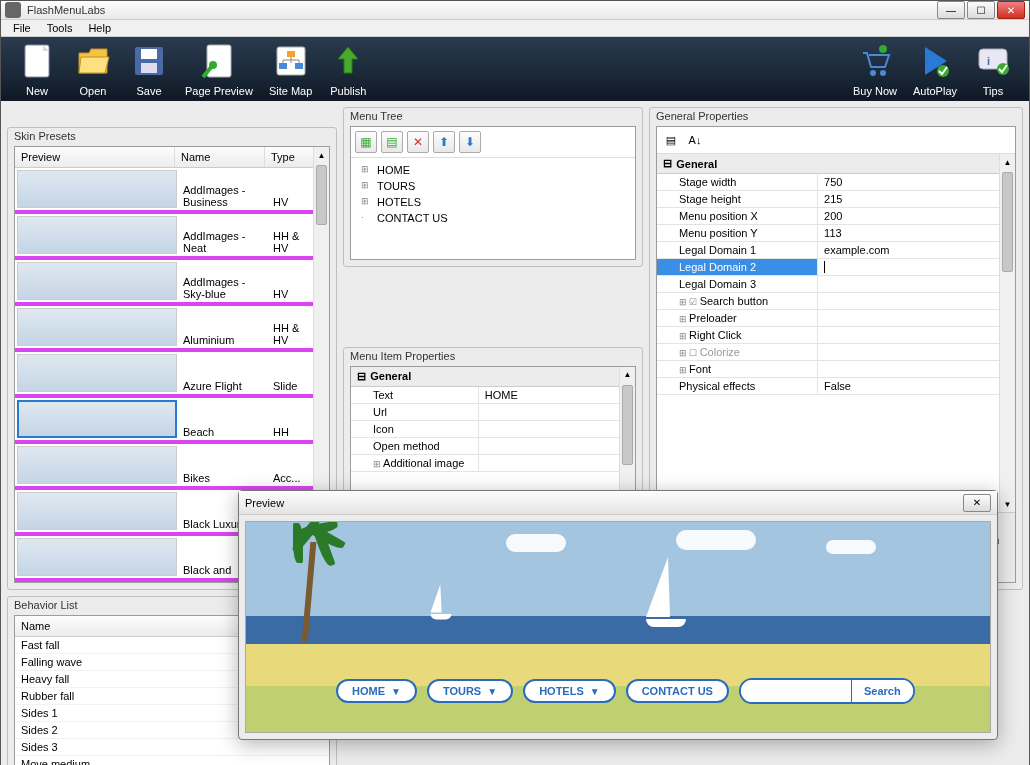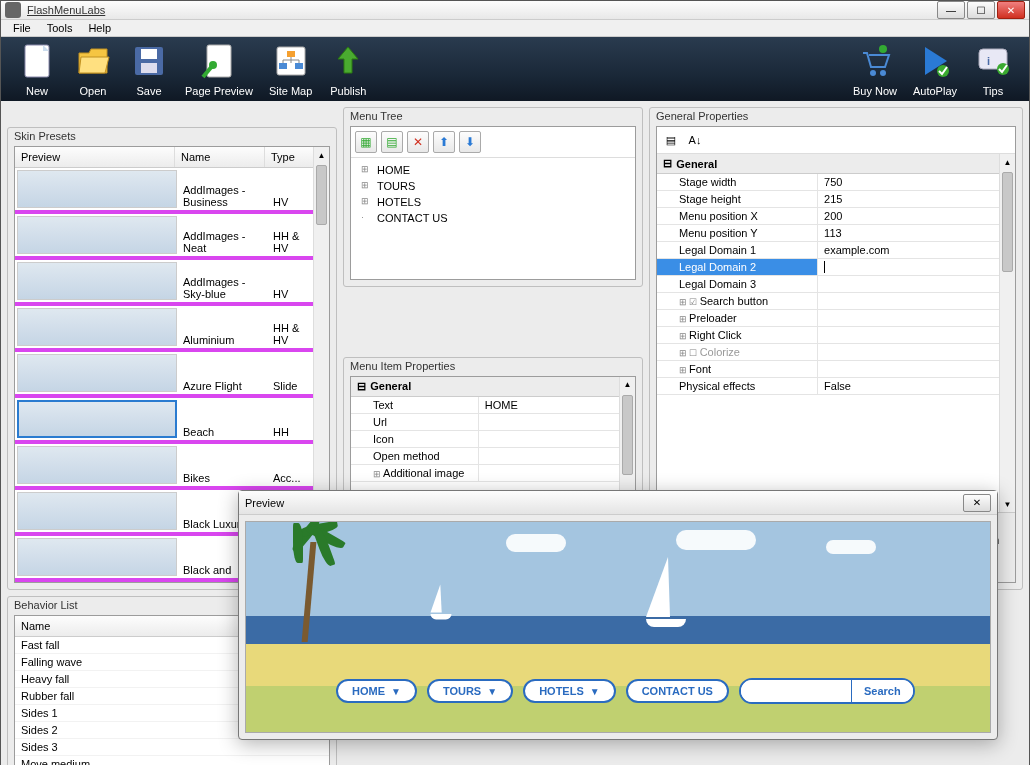--- a/index.html
+++ b/index.html
@@ -1,21 +1,21 @@
 <!DOCTYPE html>
 <html><head>
 <meta charset="utf-8">
 <style>
 * { box-sizing: border-box; margin: 0; padding: 0; font-family: Tahoma, sans-serif; font-size: 11px; }
 body { background: #ececec; width: 1030px; height: 765px; overflow: hidden; position: relative; }
 
 .window { width: 1030px; height: 765px; background: #ececec; border: 1px solid #555; display: flex; flex-direction: column; }
 .titlebar { height: 28px; background: linear-gradient(#fdfdfd, #e8e8e8); display: flex; align-items: center; padding: 0 4px; border-bottom: 1px solid #ccc; }
 .titlebar-icon { width: 16px; height: 16px; background: #666; border-radius: 3px; margin-right: 6px; }
-.titlebar-title { flex: 1; font-weight: normal; color: #333; text-decoration: underline; }
+.titlebar-title { flex: 1; font-weight: normal; color: #333; }
 .win-controls { display: flex; gap: 2px; }
 .win-btn { width: 28px; height: 18px; border: 1px solid #888; background: linear-gradient(#fcfcfc,#dcdcdc); display: flex; align-items: center; justify-content: center; font-size: 10px; cursor: pointer; border-radius: 2px; }
 .win-btn.close { background: linear-gradient(#f08080,#d03020); color: #fff; border-color: #a02010; }
 
 .menubar { height: 22px; background: #f0f0f0; display: flex; align-items: center; padding: 0 4px; border-bottom: 1px solid #ccc; }
 .menubar-item { padding: 2px 8px; cursor: pointer; }
 
 .toolbar { height: 80px; background: linear-gradient(#2a3b4f, #1a2838 60%, #0f1824); display: flex; align-items: center; padding: 0 8px; }
 .tool-btn { display: flex; flex-direction: column; align-items: center; justify-content: flex-end; color: #fff; padding: 4px 8px; cursor: pointer; gap: 4px; }
 .tool-btn .icon { width: 40px; height: 40px; display: flex; align-items: center; justify-content: center; }
@@ -273,21 +273,21 @@
             </div>
           </div>
         <div class="scrollbar-v">
           <div class="arrow up">▲</div>
           <div class="thumb"></div>
           <div class="arrow down">▼</div>
         </div>
       </div>
     </div>
 
-    <div class="panel menu-tree-panel" style="height:180px">
+    <div class="panel menu-tree-panel" style="height:160px">
       <div class="panel-title">Menu Tree</div>
       <div class="panel-body">
         <div class="tree-toolbar">
           <div class="tree-btn" style="color:#3a3">▦</div>
           <div class="tree-btn" style="color:#3a3">▤</div>
           <div class="tree-btn" style="color:#d03020">✕</div>
           <div class="tree-btn" style="color:#2a7ad5">⬆</div>
           <div class="tree-btn" style="color:#2a7ad5">⬇</div>
         </div>
         <div class="tree-list" id="tree-items">

